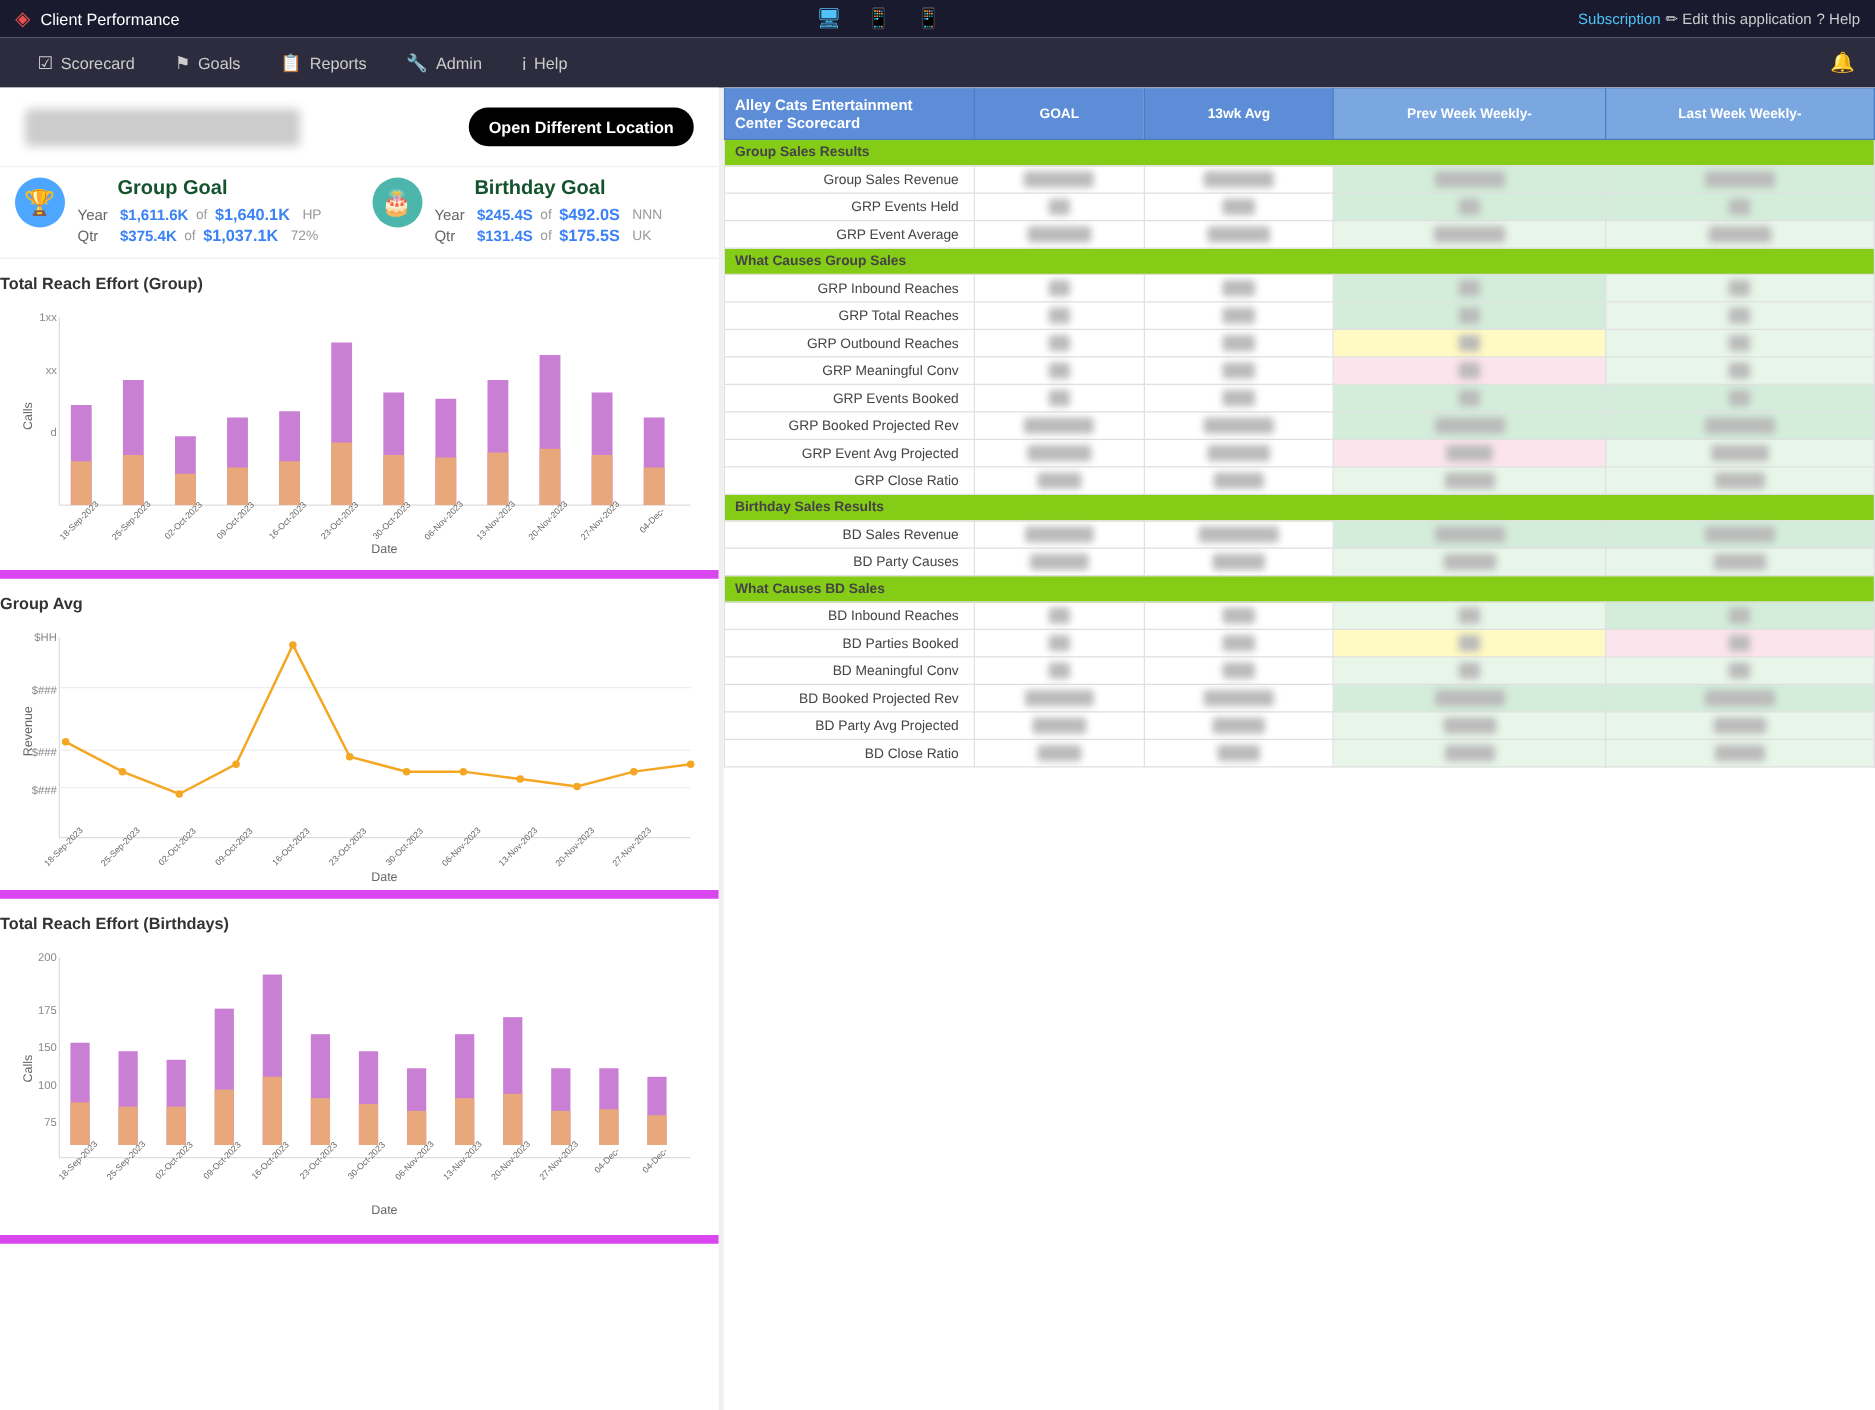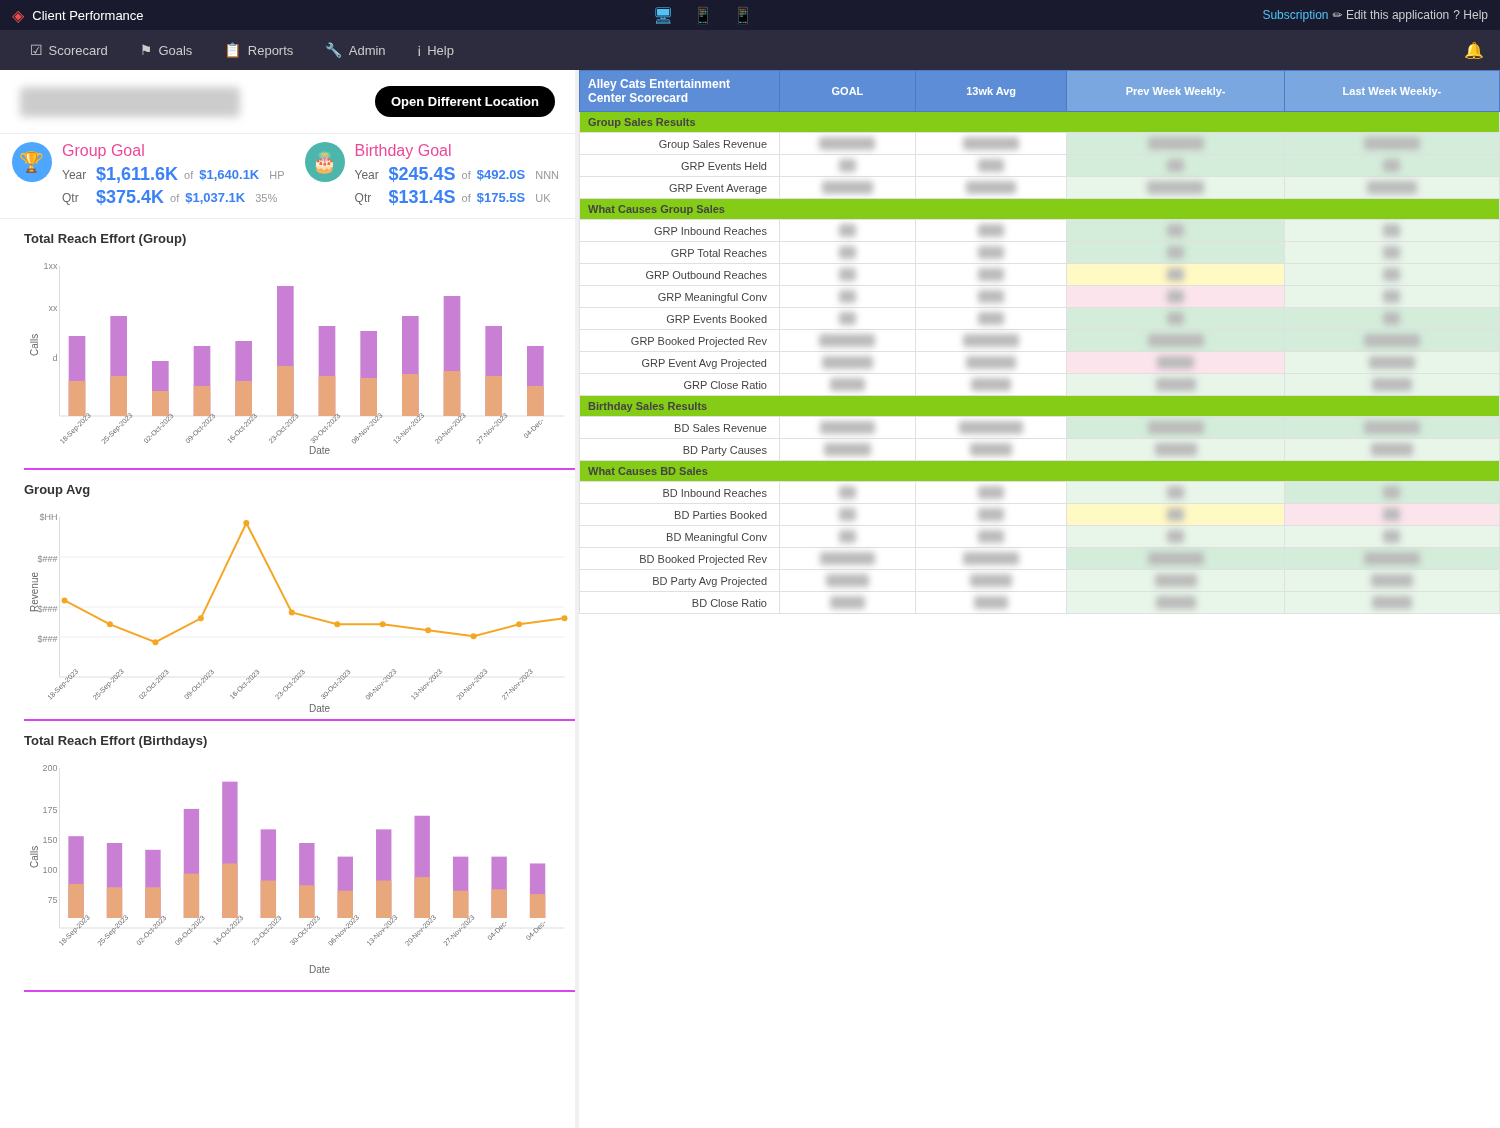--- a/index.html
+++ b/index.html
@@ -87,22 +87,21 @@
       padding: 8px 16px;
       border-radius: 20px;
       cursor: pointer;
       font-size: 13px;
       font-weight: bold;
     }
 
     
     .chart-section {
       padding: 12px 0;
-      border-bottom: 2px solid #d946ef;
-      margin-left: 24px;
+      border-bottom: 7px solid #d946ef;
     }
     .chart-title {
       font-size: 13px;
       font-weight: bold;
       margin-bottom: 10px;
       color: #333;
     }
     .chart-container {
       width: 100%;
       height: 200px;
@@ -135,25 +134,25 @@
       width: 40px;
       height: 40px;
       border-radius: 50%;
       display: flex;
       align-items: center;
       justify-content: center;
       font-size: 20px;
     }
     .goal-icon.blue { background: #4da6ff; }
     .goal-icon.teal { background: #4db6ac; }
-    .goal-title { font-size: 16px; font-weight: normal; color: #ec4899; margin-bottom: 4px; }
+    .goal-title { font-size: 16px; font-weight: bold; color: #14532d; margin-bottom: 4px; margin-left: 32px; }
     .goal-rows { font-size: 12px; }
     .goal-row { display: flex; align-items: center; gap: 6px; margin-bottom: 2px; }
     .goal-label { color: #666; width: 28px; }
-    .goal-val { color: #3b82f6; font-weight: bold; font-size: 18px; }
+    .goal-val { color: #3b82f6; font-weight: bold; font-size: 12px; }
     .goal-of { color: #999; font-size: 11px; }
     .goal-target { color: #3b82f6; font-weight: bold; font-size: 13px; }
     .goal-pct { color: #999; font-size: 11px; margin-left: 4px; }
 
     
     .scorecard-table {
       width: 100%;
       border-collapse: collapse;
       font-size: 11px;
     }
@@ -272,21 +271,21 @@
               <span class="goal-val">$1,611.6K</span>
               <span class="goal-of">of</span>
               <span class="goal-target">$1,640.1K</span>
               <span class="goal-pct">HP</span>
             </div>
             <div class="goal-row">
               <span class="goal-label">Qtr</span>
               <span class="goal-val">$375.4K</span>
               <span class="goal-of">of</span>
               <span class="goal-target">$1,037.1K</span>
-              <span class="goal-pct">35%</span>
+              <span class="goal-pct">72%</span>
             </div>
           </div>
         </div>
       </div>
 
       <div class="goal-box">
         <div class="goal-icon teal">🎂</div>
         <div>
           <div class="goal-title">Birthday Goal</div>
           <div class="goal-rows">

